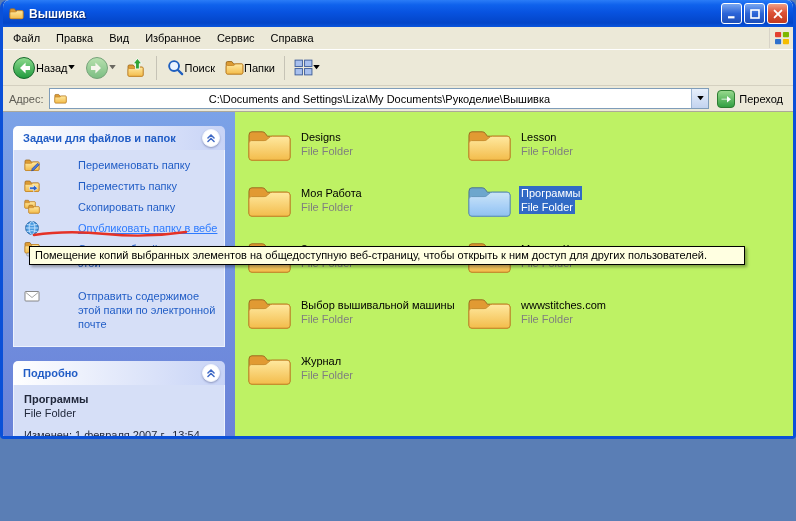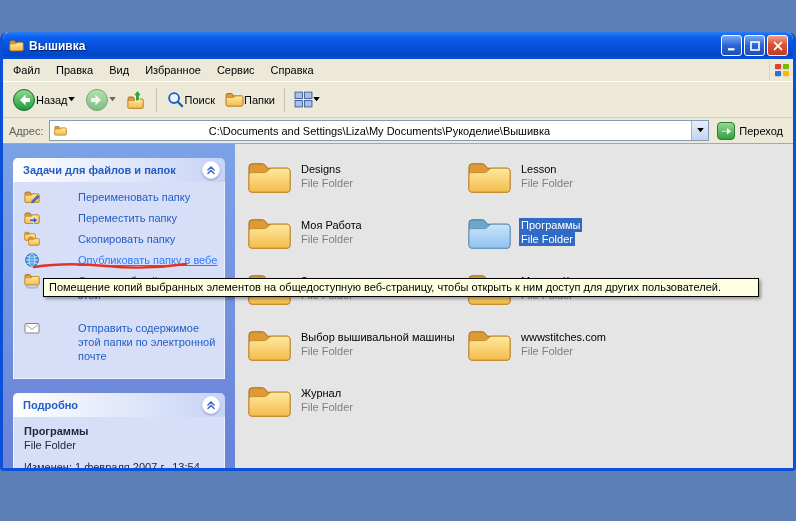--- a/index.html
+++ b/index.html
@@ -2,21 +2,21 @@
 <html><head>
 <meta charset="utf-8">
 <style>
   * { box-sizing: border-box; }
   body { margin:0; background:#5A7EB5; font-family:"Liberation Sans", sans-serif; }
 
   .window{
     position:relative; width:796px; height:439px; overflow:hidden;
     border-left:3px solid #0A50D8; border-right:3px solid #0A50D8; border-bottom:3px solid #0A50D8;
     border-radius:8px 8px 4px 4px; background:#ECE9D8; font-size:11px; color:#000;
-    display:flex; flex-direction:column;margin-top:32px;
+    display:flex; flex-direction:column;
   }
 
   
   .titlebar{
     height:27px; flex:none; display:flex; align-items:center; padding:0 5px;
     background:linear-gradient(180deg,#2a7cf7 0%, #0f62ec 18%, #0853e0 45%, #0345c8 85%, #0a55dd 100%);
     border-radius:6px 6px 0 0;
   }
   .title-icon{ width:17px; height:15px; margin-right:4px; flex:none; }
   .title-icon svg{ width:100%; height:100%; }
@@ -84,33 +84,33 @@
   .task-item .label{ padding-top:1px;padding-left:32px; }
   .task-item.hovered .label{ text-decoration:underline; color:#2E7BFF; }
   .task-item.gap-top{ margin-top:18px; }
   .details-body{ background:#D6DFF7; border:1px solid #EDF2FD; border-top:none; padding:8px 8px 12px 10px; color:#21283B; }
   .details-name{ font-weight:bold; }
   .details-type{ margin-top:2px; }
   .details-modified{ margin-top:10px; line-height:13px; }
 
   
   .main{ flex:1; padding:14px 0 0 12px; display:grid; grid-template-columns:220px 220px;
-         grid-auto-rows:56px; align-content:start; background:#e5e5e5; }
+         grid-auto-rows:56px; align-content:start; background:#bef264; }
   .tile{ display:flex; align-items:flex-start; cursor:pointer; }
   .tile-icon{ width:45px; height:38px; flex:none; }
   .tile-icon svg{ width:100%; height:100%; }
   .tile-text{ margin:4px 0 0 7px; display:flex; flex-direction:column; align-items:flex-start; }
   .tile-name{ color:#000; line-height:14px; padding:0 2px; }
   .tile-type{ color:#7F7F7F; line-height:14px; padding:0 2px; }
   .tile.selected .tile-name{ background:#316AC5; color:#fff; }
   .tile.selected .tile-type{ background:#316AC5; color:#fff; }
   .tile.selected .tile-icon{ filter:saturate(.55) hue-rotate(165deg) brightness(.97); }
 
   
-  .tooltip{ position:absolute; left:40px; top:246px; width:716px; z-index:50;
+  .tooltip{ position:absolute; left:26px; top:246px; width:716px; z-index:50;
             background:#FFFFE1; border:1px solid #000; padding:2px 5px; font-size:11px; line-height:13px;
             box-shadow:2px 2px 3px rgba(0,0,0,.35); white-space:nowrap; overflow:hidden; }
   .red-mark{ position:absolute; left:28px; top:227px; z-index:40; pointer-events:none; }
 </style>
 </head>
 <body>
 
 <svg width="0" height="0" style="position:absolute" aria-hidden="true">
   <defs>
     <linearGradient id="gfold" x1="0" y1="0" x2="0" y2="1">

